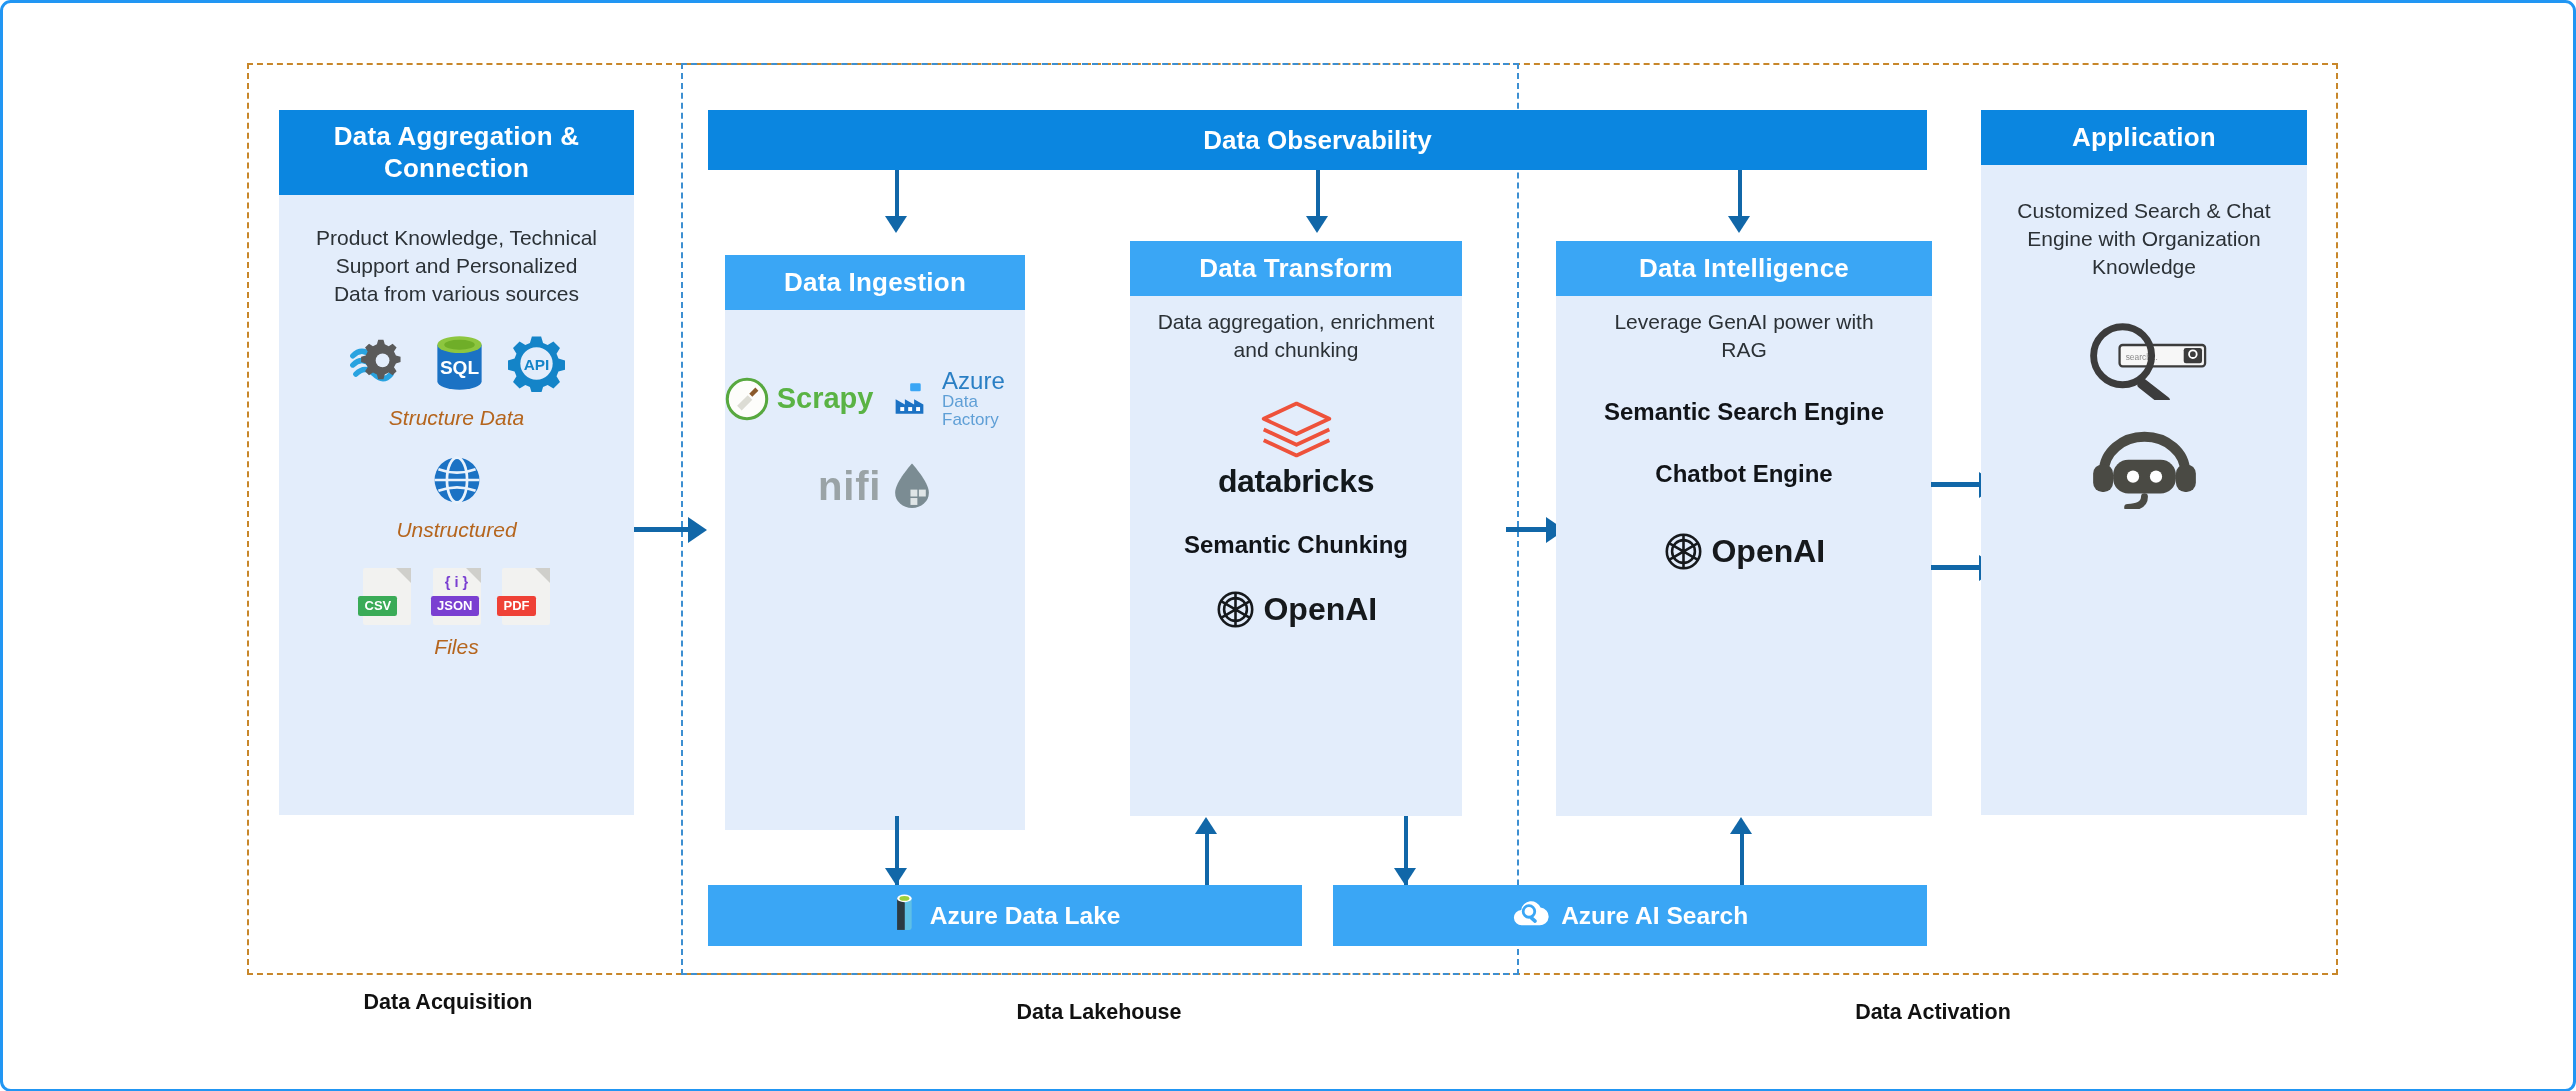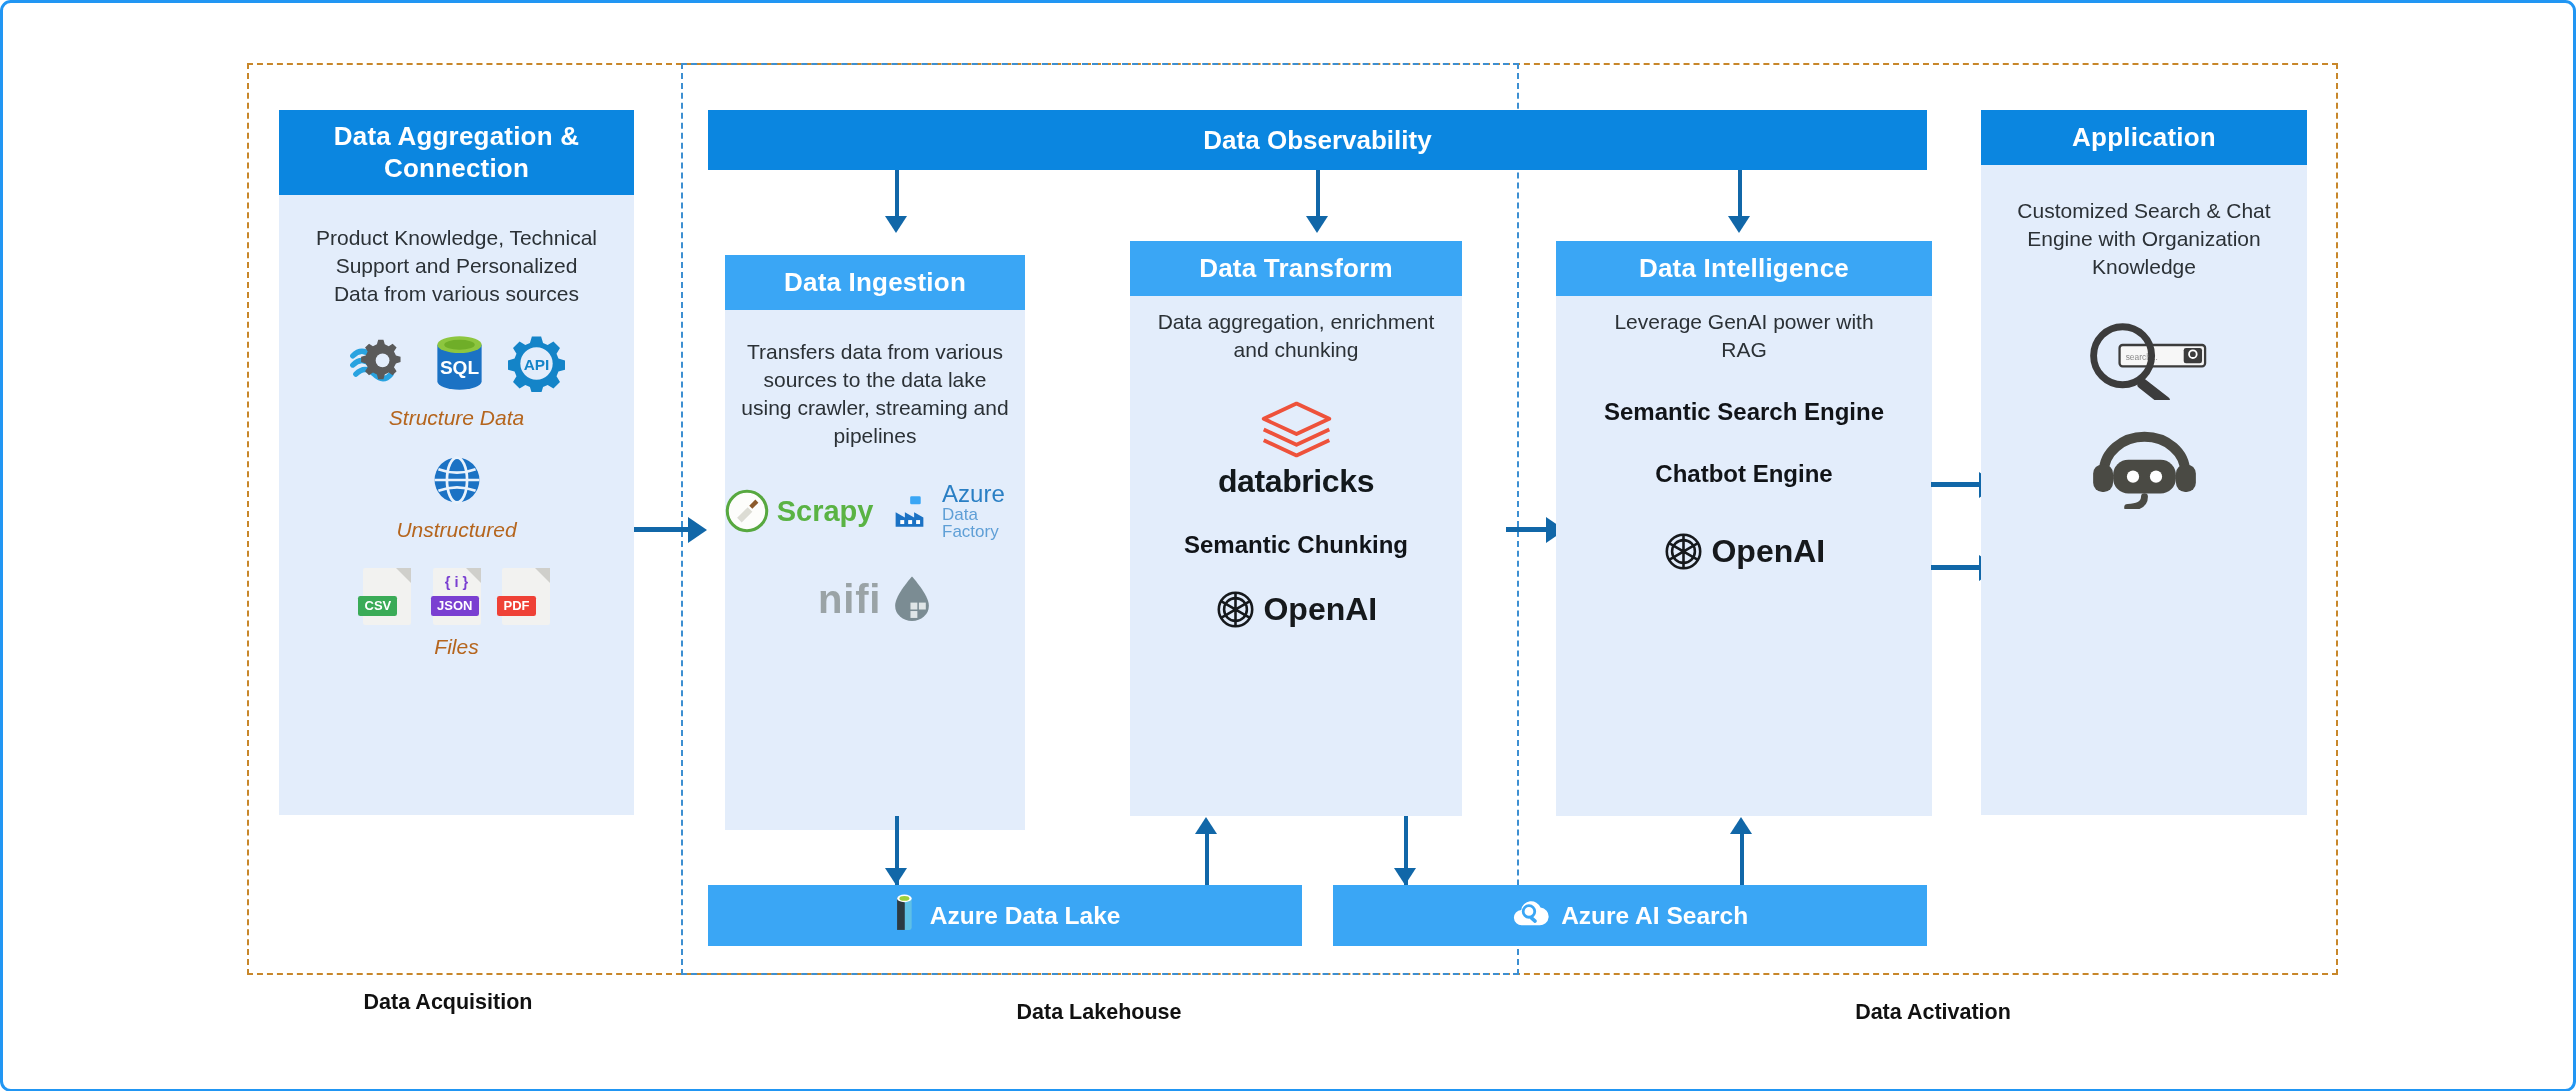--- a/index.html
+++ b/index.html
@@ -258,21 +258,20 @@
   </div>
 
   <div class="conn" style="left:631px;top:524px;width:58px;height:5.4px;"></div>
   <div class="arrow-head ah-right" style="left:685px;top:514px;"></div>
 
   <div class="card" style="left:705px;top:252px;width:300px;height:575px;margin-left:17px;">
     <div class="card-head light" style="height:55px;">
       <span>Data Ingestion</span>
     </div>
     <div class="card-body" style="padding-top:28px;">
-      <div class="desc" style="max-width:322px;">Transfers data from various sources to the data lake using crawler, streaming and pipelines</div>
 
       <div class="logo-row" style="margin-top:31px;">
 
         <span style="display:flex;align-items:center;gap:7.7px;">
           <svg width="44" height="44" viewBox="0 0 58 58">
             <circle cx="29" cy="29" r="26" fill="#fdfdfb" stroke="#57a83f" stroke-width="4"></circle>
             <path d="M16 38 l14-14 6 6 -14 14 z" fill="#dcdcd4"></path>
             <path d="M32 22 l8-8 4 4 -8 8 z" fill="#8b5a2b"></path>
           </svg>
           <span class="brand-text" style="color:#5ab344;font-size:29px;">Scrapy</span>

